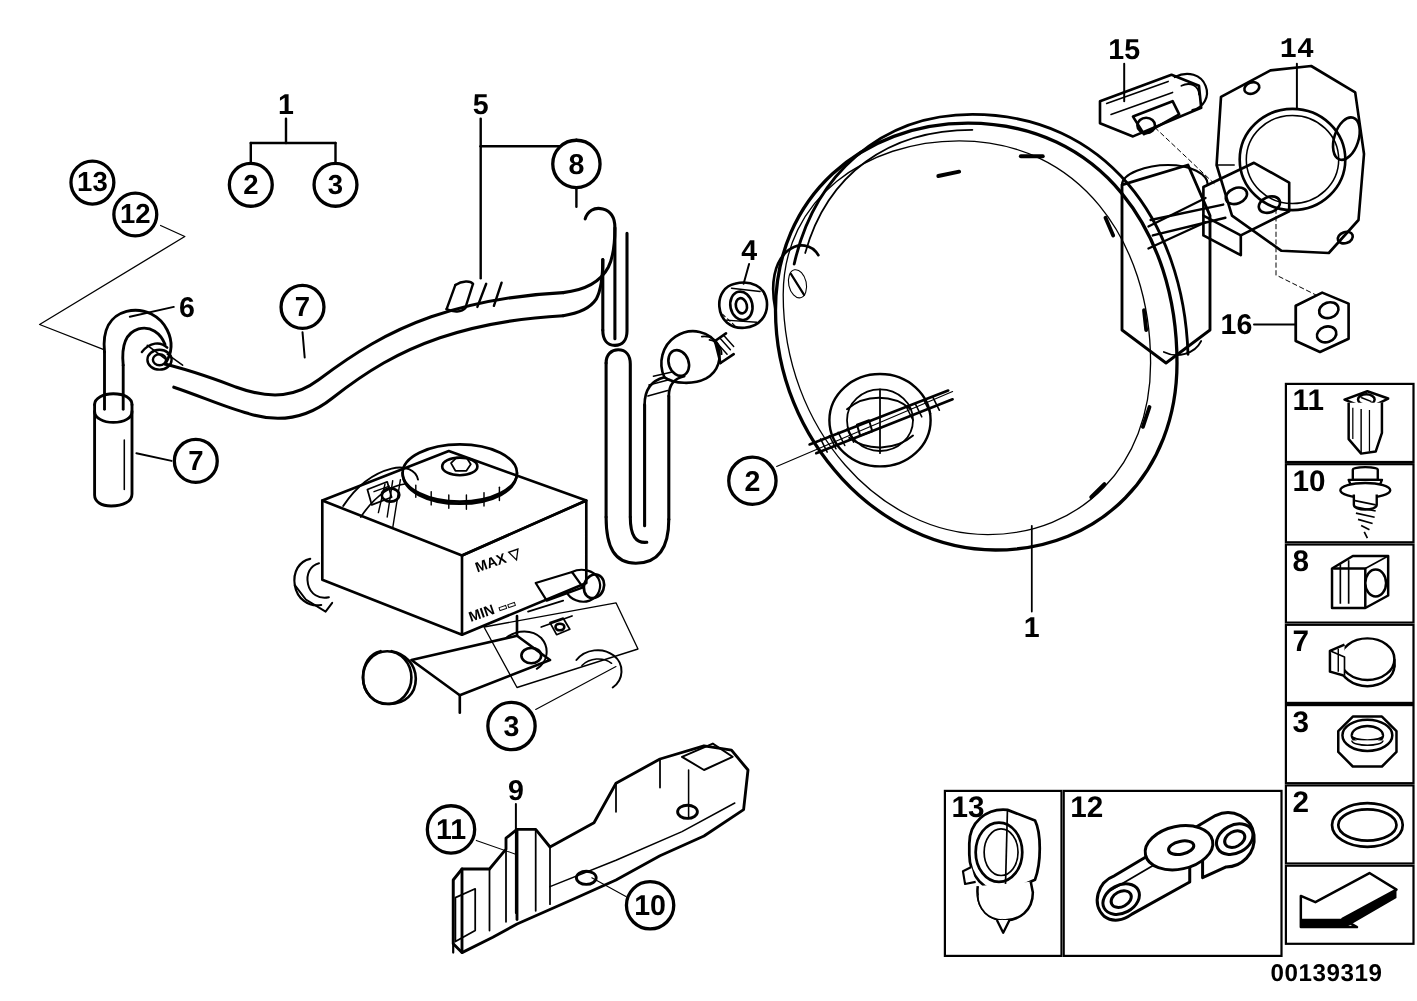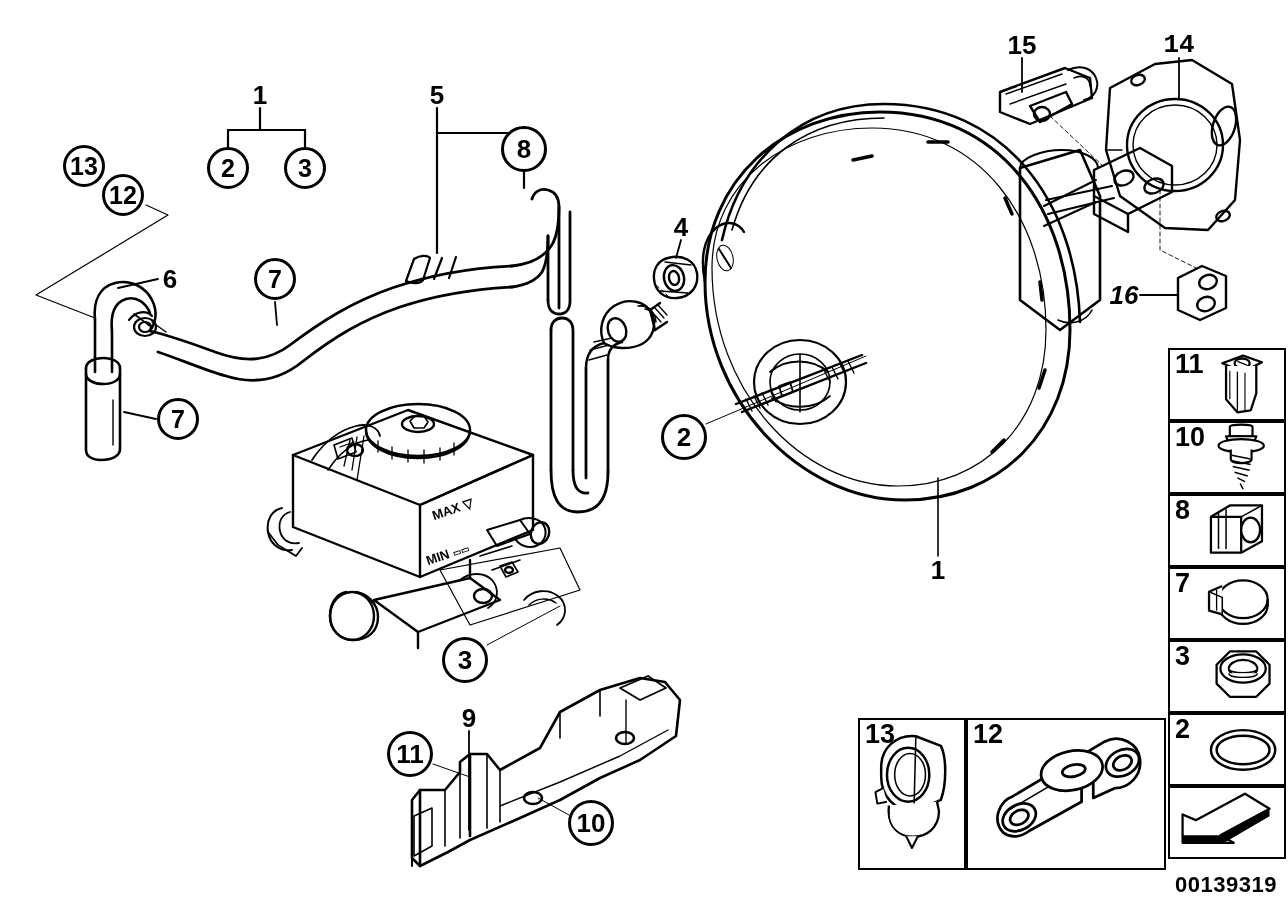--- a/index.html
+++ b/index.html
@@ -349,21 +349,21 @@
   <div class="callout c42" style="left:275px;top:279px;">7</div>
   <div class="callout c42" style="left:178px;top:419px;">7</div>
   <div class="plabel" style="left:437px;top:95px;">5</div>
   <div class="callout c46" style="left:524px;top:149px;">8</div>
   <div class="plabel" style="left:681px;top:227px;">4</div>
   <div class="callout c46" style="left:684px;top:437px;">2</div>
   <div class="callout c46" style="left:465px;top:660px;">3</div>
   <div class="plabel" style="left:938px;top:570px;">1</div>
   <div class="plabel" style="left:1022px;top:45px;">15</div>
   <div class="plabel" style="left:1179px;top:45px;font-family:Liberation Mono, monospace;">14</div>
-  <div class="plabel" style="left:1124px;top:295px;font-style:italic;">16</div>
+  <div class="plabel" style="left:1124px;top:295px;">16</div>
   <div class="plabel" style="left:469px;top:718px;">9</div>
   <div class="callout c46" style="left:410px;top:754px;">11</div>
   <div class="callout c46" style="left:591px;top:823px;">10</div>
 
   <div style="position:absolute;left:430px;top:509px;font-size:13px;font-weight:bold;
               transform:rotate(-19deg);transform-origin:left top;color:#000;">
     <span>MAX</span> ▽
   </div>
   <div style="position:absolute;left:424px;top:554px;font-size:13px;font-weight:bold;
               transform:rotate(-19deg);transform-origin:left top;color:#000;">
@@ -489,15 +489,15 @@
         <ellipse cx="52" cy="100" rx="10" ry="7" transform="rotate(-28 52 100)"></ellipse>
         <ellipse cx="158" cy="44" rx="18" ry="13" transform="rotate(-28 158 44)"></ellipse>
         <ellipse cx="158" cy="44" rx="10" ry="7" transform="rotate(-28 158 44)"></ellipse>
         <path d="M42,92 L134,38" stroke-width="1.6"></path>
         <ellipse cx="106" cy="52" rx="32" ry="20" transform="rotate(-12 106 52)"></ellipse>
         <ellipse cx="108" cy="52" rx="12" ry="6" transform="rotate(-12 108 52)"></ellipse>
       </g>
     </svg>
   </div>
 
-  <div id="diagram-id" style="left:1155px;top:872px;margin-left:20px;">00139319</div>
+  <div id="diagram-id" style="left:1155px;top:872px;">00139319</div>
 
 </div>
 
 </body></html>

